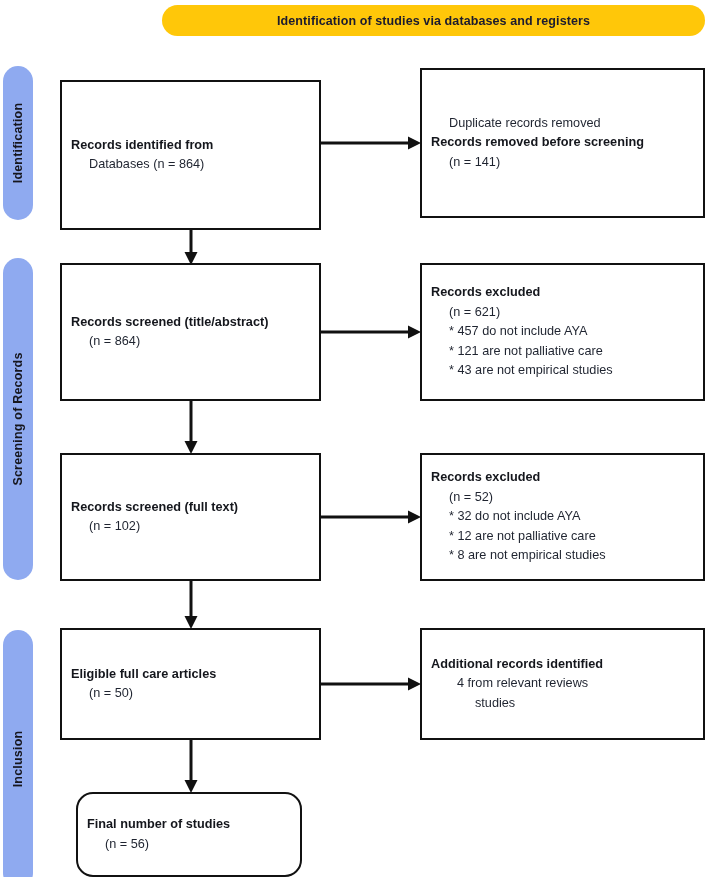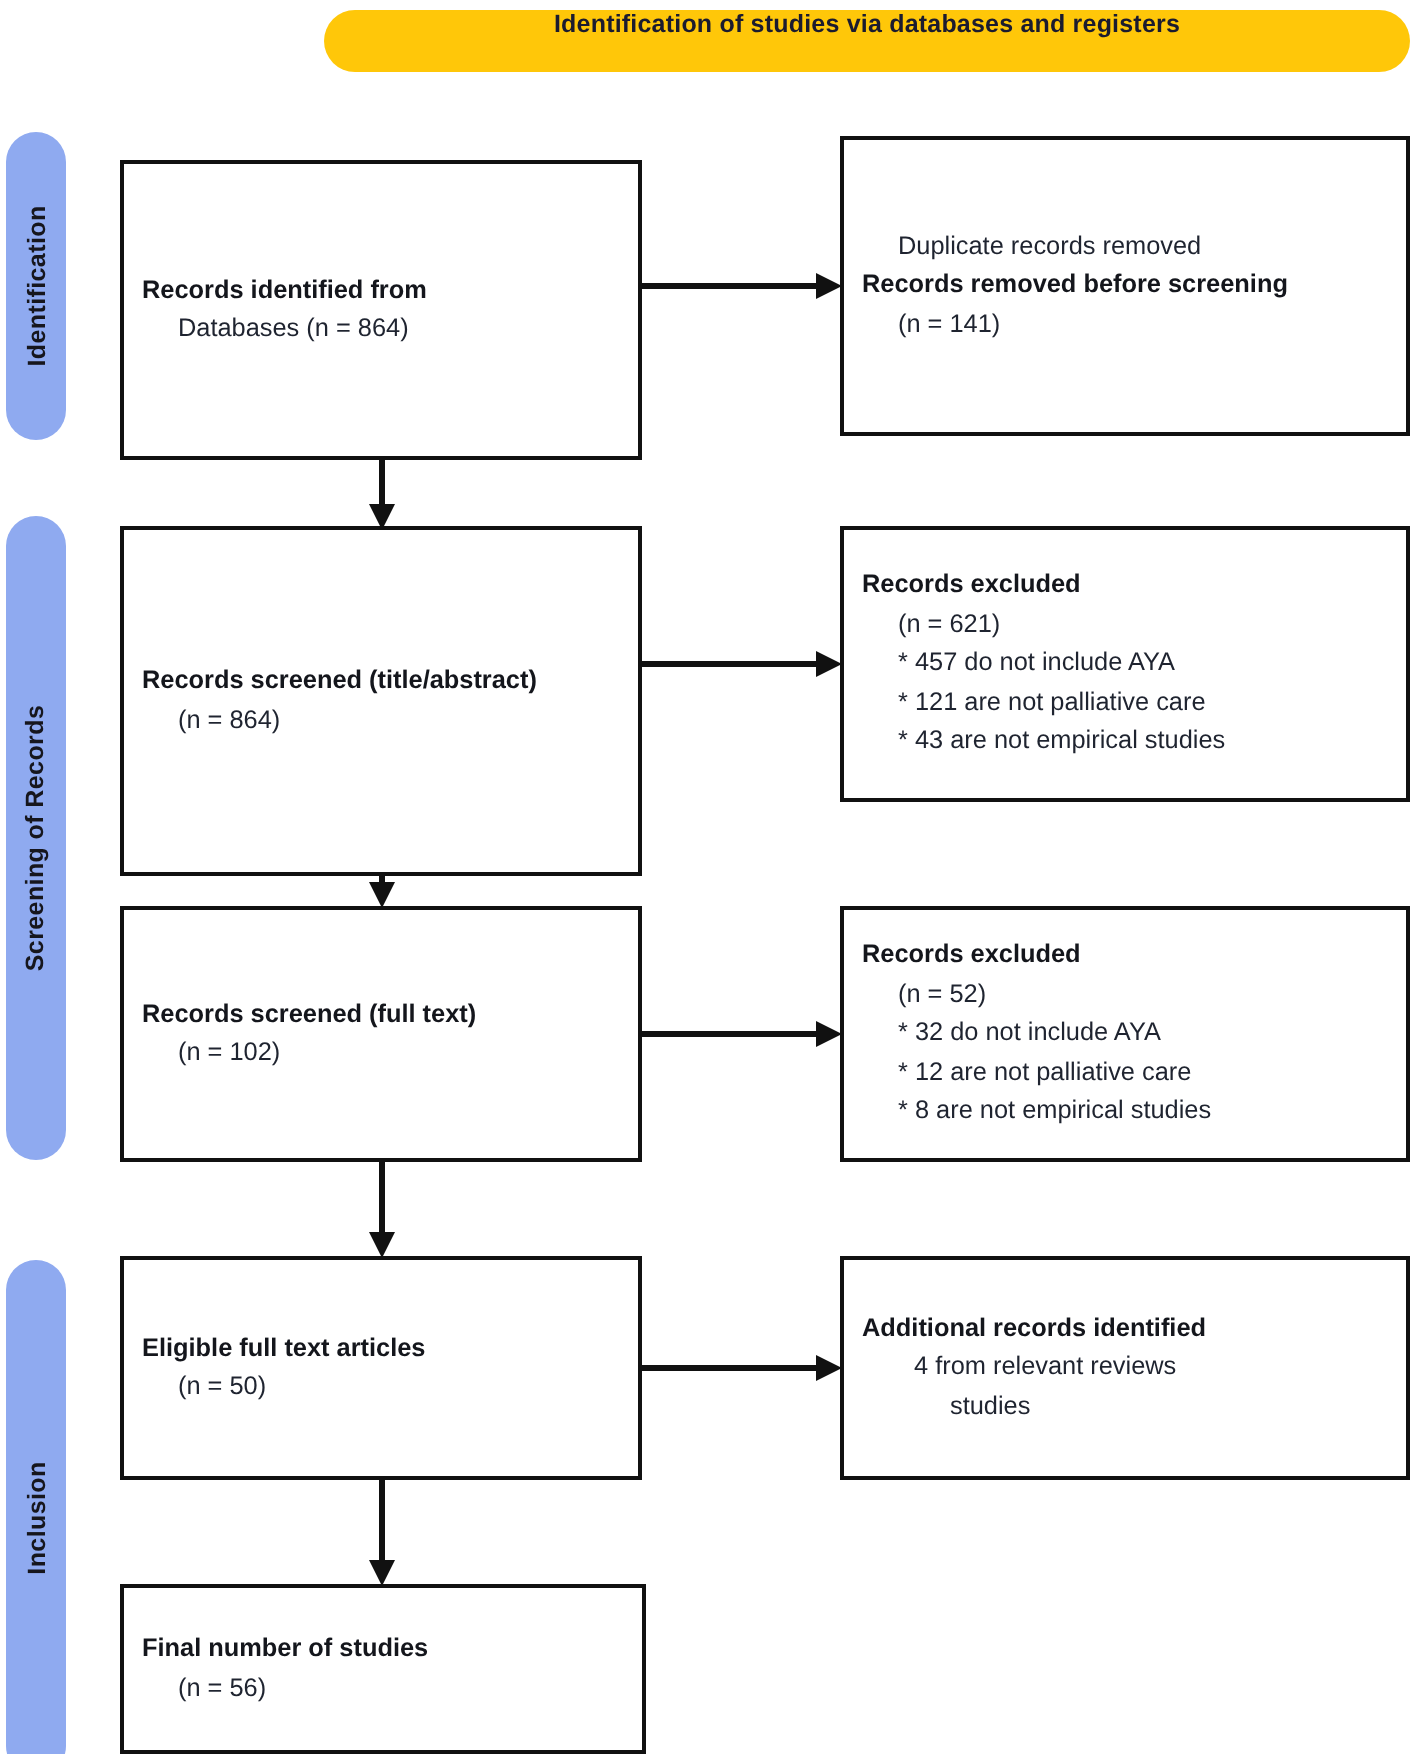--- a/index.html
+++ b/index.html
@@ -19,20 +19,21 @@
   
   .banner {
     position: absolute;
     left: 162px;
     top: 5px;
     width: 543px;
     height: 31px;
     background: #FFC709;
     border-radius: 16px;
     display: flex;
+    align-items: center;
     justify-content: center;
   }
   .banner-label {
     font-size: 12.5px;
     font-weight: bold;
     color: #1b1b2f;
     letter-spacing: 0.1px;
     white-space: nowrap;
   }
 
@@ -81,24 +82,24 @@
   .line.head {
     font-weight: bold;
     color: #14161c;
   }
   .line.ind1 { padding-left: 18px; }
   .line.ind2 { padding-left: 26px; }
   .line.ind3 { padding-left: 44px; }
 
   
   #box-identified     { left: 60px; top: 68px;  width: 261px; height: 150px; margin-top: 12px; }
-  #box-screened-title { left: 60px; top: 263px; width: 261px; height: 175px; }
+  #box-screened-title { left: 60px; top: 263px; width: 261px; height: 138px; }
   #box-screened-full  { left: 60px; top: 453px; width: 261px; height: 128px; }
   #box-eligible       { left: 60px; top: 628px; width: 261px; height: 112px; }
-  #box-final          { left: 60px; top: 792px; width: 263px; height: 85px; }
+  #box-final          { left: 76px; top: 792px; width: 226px; height: 85px; border-radius: 17px; }
 
   
   #box-removed        { left: 420px; top: 68px;  width: 285px; height: 150px; }
   #box-excluded-1     { left: 420px; top: 263px; width: 285px; height: 138px; }
   #box-excluded-2     { left: 420px; top: 453px; width: 285px; height: 128px; }
   #box-additional     { left: 420px; top: 628px; width: 285px; height: 112px; }
 
   
   .conn {
     position: absolute;
@@ -194,21 +195,21 @@
 
 <div class="box" id="box-screened-full">
   <div class="box-inner">
     <div class="line head">Records screened (full text)</div>
     <div class="line ind1">(n = 102)</div>
   </div>
 </div>
 
 <div class="box" id="box-eligible">
   <div class="box-inner">
-    <div class="line head">Eligible full text articles</div>
+    <div class="line head">Eligible full care articles</div>
     <div class="line ind1">(n = 50)</div>
   </div>
 </div>
 
 <div class="box" id="box-final">
   <div class="box-inner">
     <div class="line head">Final number of studies</div>
     <div class="line ind1">(n = 56)</div>
   </div>
 </div>

